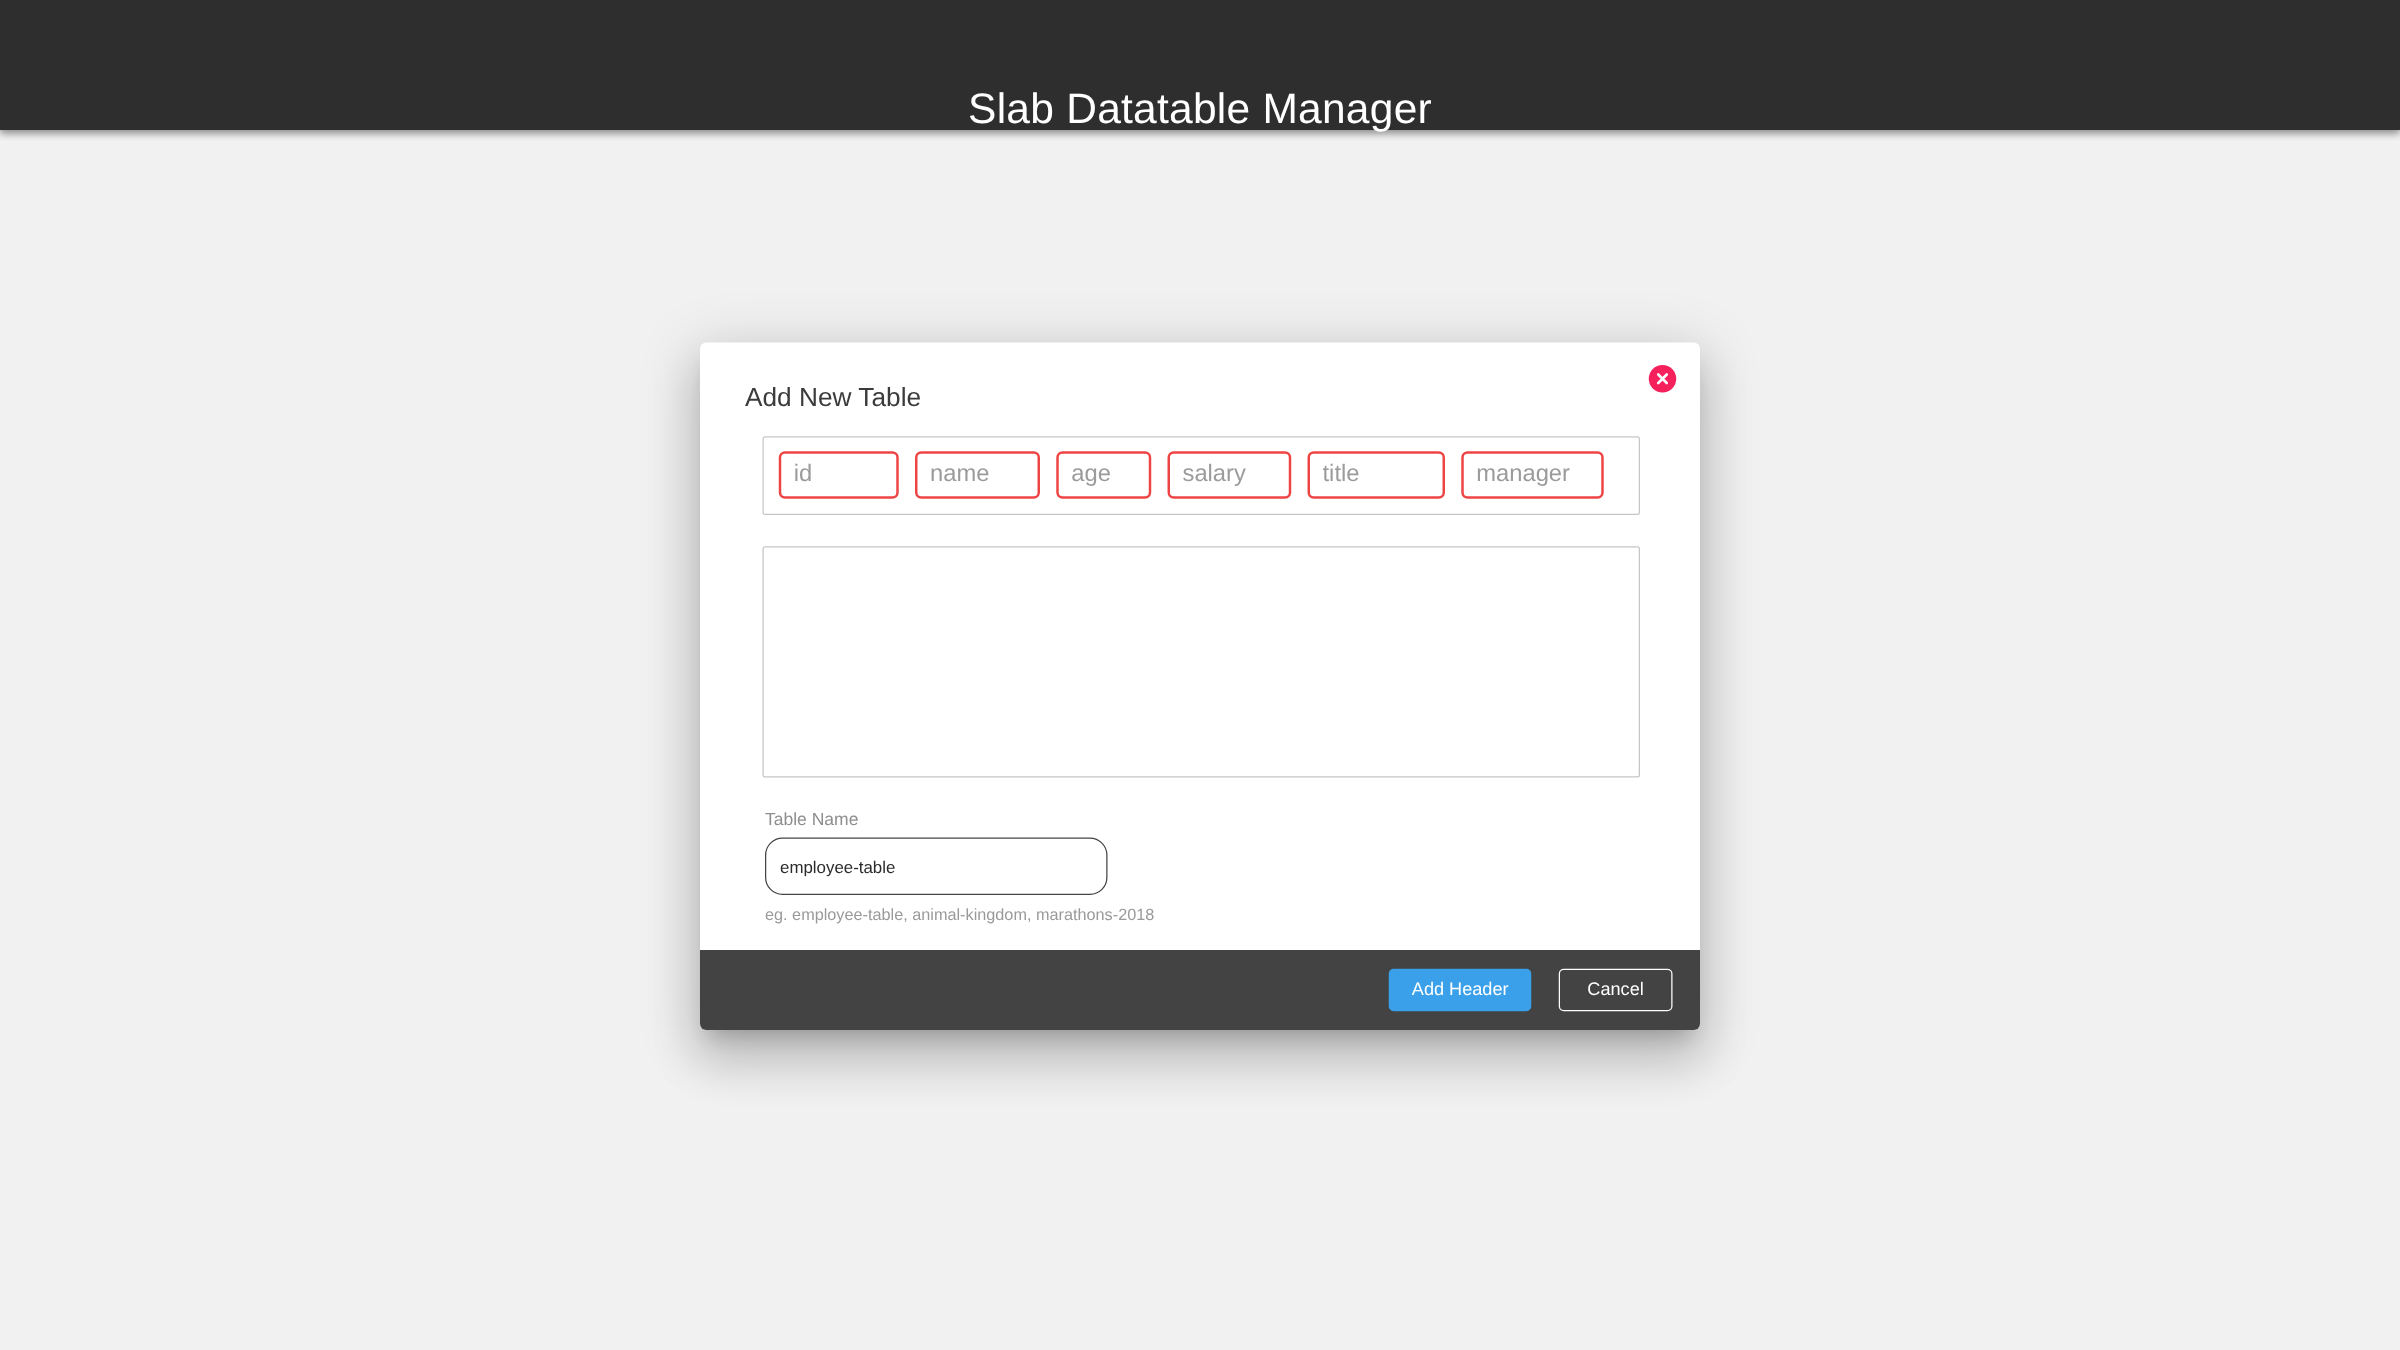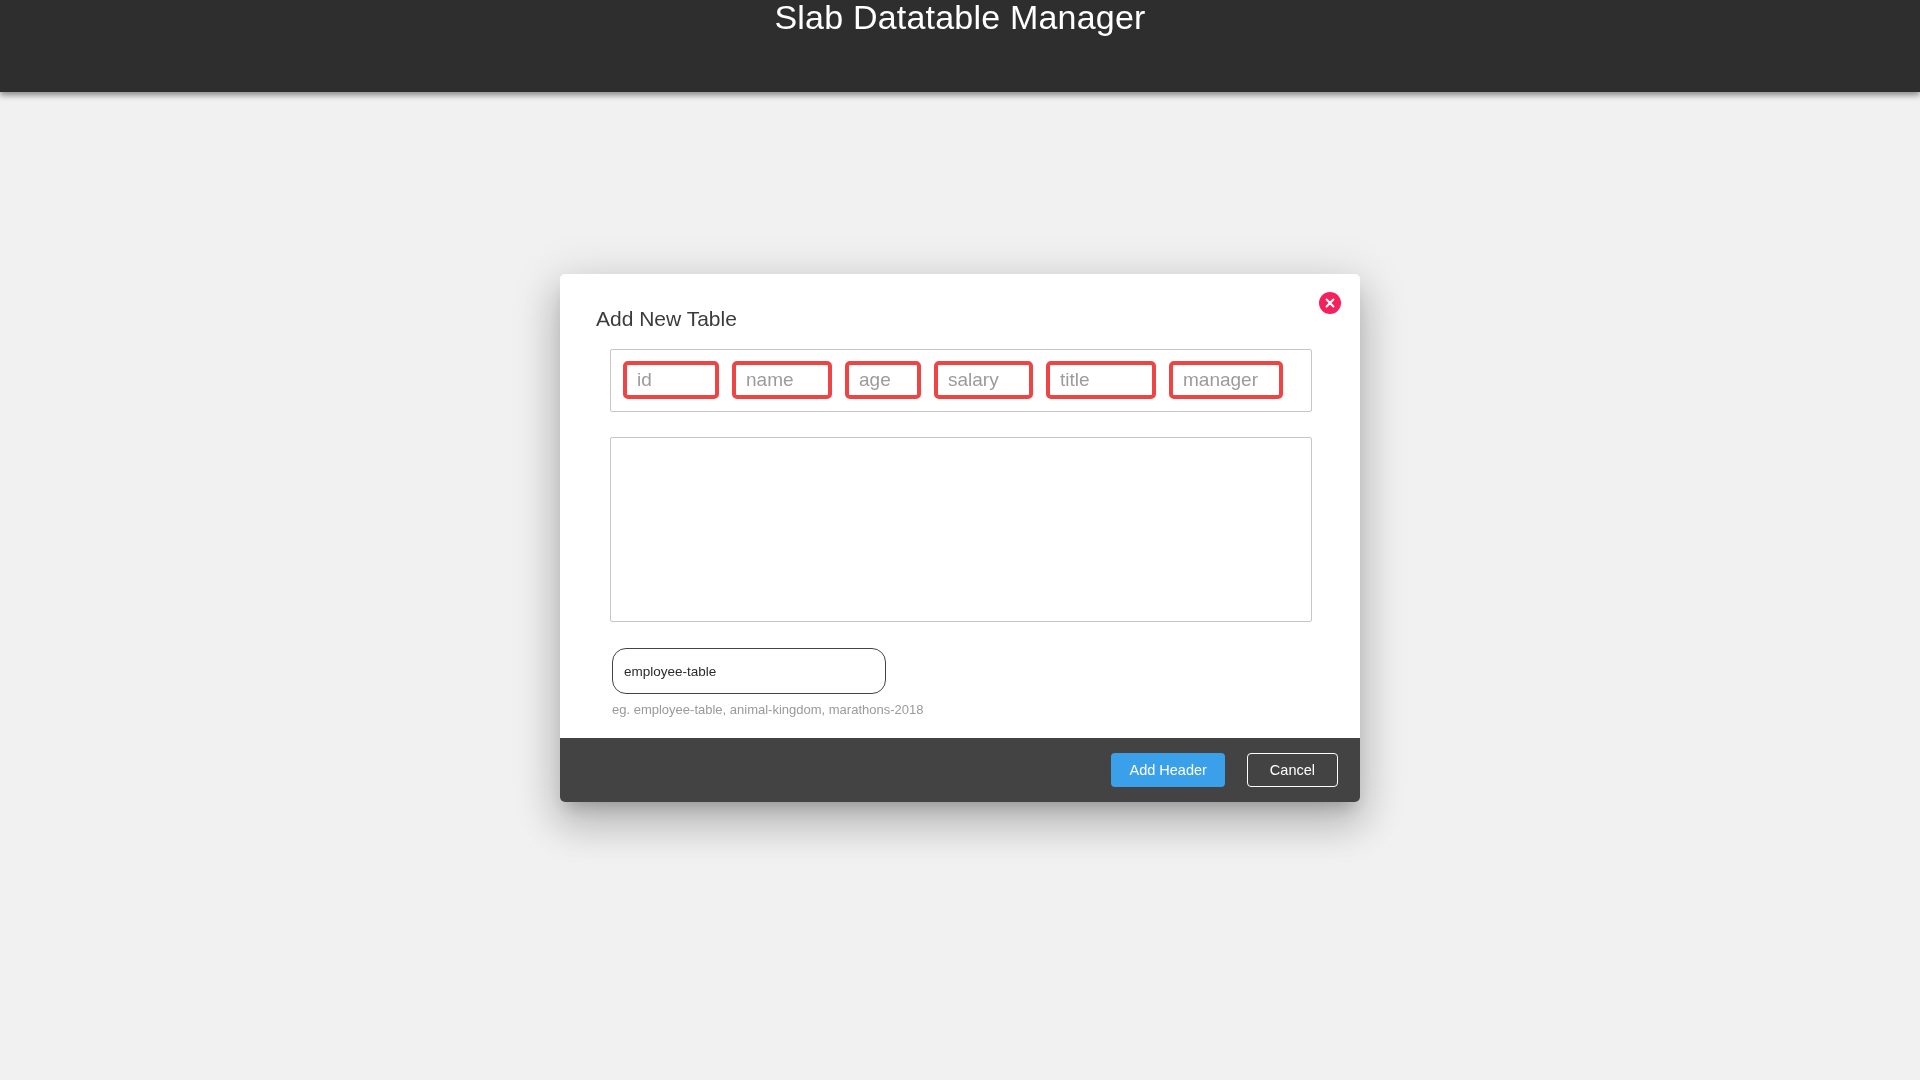--- a/index.html
+++ b/index.html
@@ -15,25 +15,25 @@
     background: #f1f1f1;
     font-family: "Liberation Sans", sans-serif;
     -webkit-font-smoothing: antialiased;
   }
 
   
   #app-header {
     position: absolute;
     top: 0; left: 0;
     width: 1920px;
-    height: 92px;
+    height: 104px;
     background: #2e2e2e;
     box-shadow: 0 3px 6px rgba(0,0,0,0.26), 0 3px 6px rgba(0,0,0,0.22);
     display: flex;
-    align-items: flex-start;
+    align-items: flex-end;
     justify-content: center;
     z-index: 5;
   }
   #app-header-title {
     color: #ffffff;
     font-size: 34px;
     font-weight: 400;
     letter-spacing: 0.2px;
     line-height: 1;
   }
@@ -122,21 +122,21 @@
     margin: 0 0 25px 16px;
     width: 702px;
     padding: 11px 12px 12px 12px;
     display: flex;
     flex-wrap: wrap;
     gap: 0;
     background: #ffffff;
   }
   .column-input {
     height: 38px;
-    border: 4px solid #ef4444;
+    border: 2px solid #ef4444;
     border-radius: 5px;
     background: #ffffff;
     color: #9b9b9b;
     font-family: "Liberation Sans", sans-serif;
     font-size: 19px;
     padding: 0 10px;
     margin-right: 13px;
     line-height: 36px;
     outline: none;
     min-width: 0;
@@ -255,20 +255,21 @@
         <input class="column-input" style="width: 100px;" value="name">
         <input class="column-input" style="width: 76px;" value="age">
         <input class="column-input" style="width: 99px;" value="salary">
         <input class="column-input" style="width: 110px;" value="title">
         <input class="column-input" style="width: 114px;" value="manager">
       </div>
 
       <textarea id="data-textarea" placeholder="" style=""></textarea>
 
       <div id="table-name-field">
+        <label id="table-name-label">Table Name</label>
         <input id="table-name-input" value="employee-table" style="">
         <span id="table-name-hint">eg. employee-table, animal-kingdom, marathons-2018</span>
       </div>
 
     </div>
 
     <div id="modal-footer">
       <button id="add-table-button">Add Header</button>
       <button id="cancel-button">Cancel</button>
     </div>

